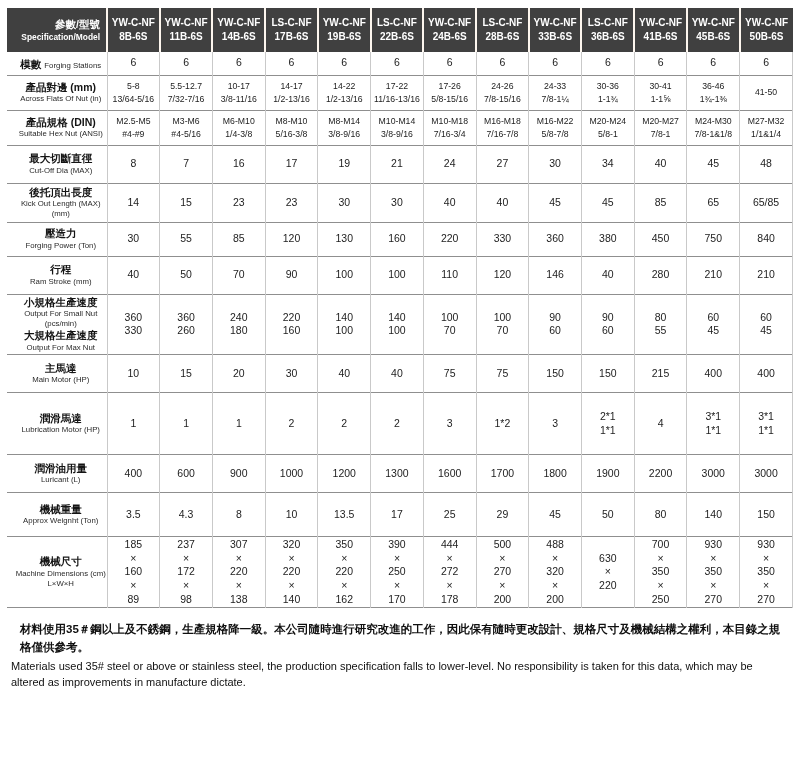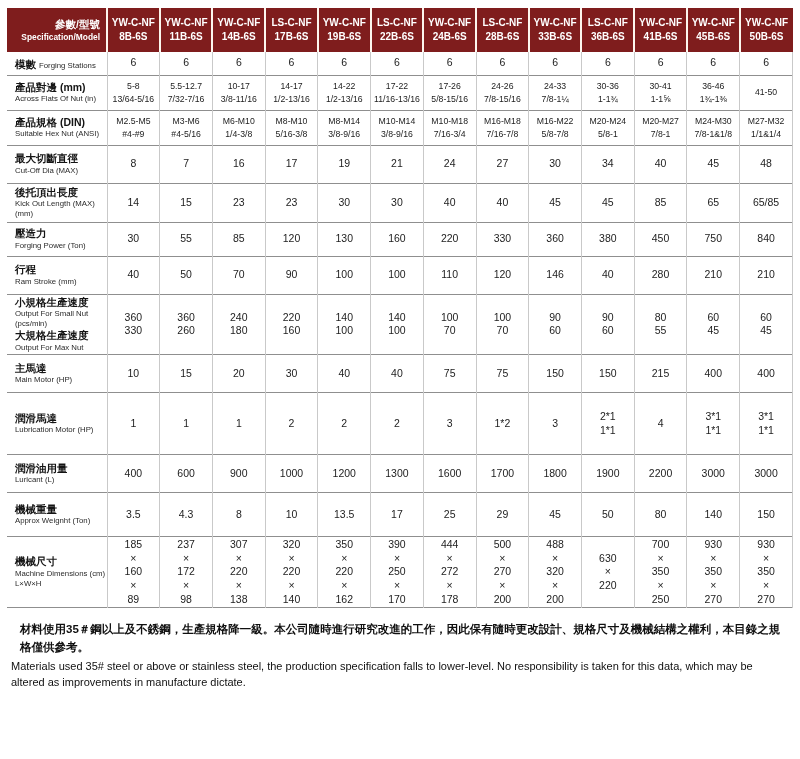--- a/index.html
+++ b/index.html
@@ -15,21 +15,21 @@
   .sheet { padding: 8px 7px 0 7px; }
 
   table.spec {
     border-collapse: collapse;
     table-layout: fixed;
     width: 786px;
   }
 
   
   thead th {
-    background: #7f1d1d;
+    background: #404040;
     color: #ffffff;
     font-weight: bold;
     vertical-align: middle;
     height: 40px;
     padding: 2px 0;
   }
   thead th.corner {
     text-align: right;
     padding-right: 6px;
   }
@@ -46,21 +46,21 @@
   
   tbody tr { border-bottom: 1px solid #8f8f8f; }
   tbody td {
     border-left: 1px solid #c9c9c9;
     vertical-align: middle;
     padding: 1px 0;
   }
   tbody td:first-child { border-left: none; }
   tbody td:last-child  { border-right: 1px solid #c9c9c9; }
 
-  td.label-cell { padding-left: 8px; }
+  td.label-cell { padding-left: 8px; text-align: center; }
   .lbl-zh { display: block; font-size: 10.5px; font-weight: bold; color: #141414; line-height: 1.3; }
   .lbl-en { display: block; font-size: 7.8px;  color: #2a2a2a; line-height: 1.3; }
   td.label-cell.inline .lbl-zh,
   td.label-cell.inline .lbl-en { display: inline; }
   td.label-cell.inline .lbl-en { margin-left: 3px; }
 
   td.val {
     text-align: center;
     font-size: 10.5px;
     color: #1c1c1c;

